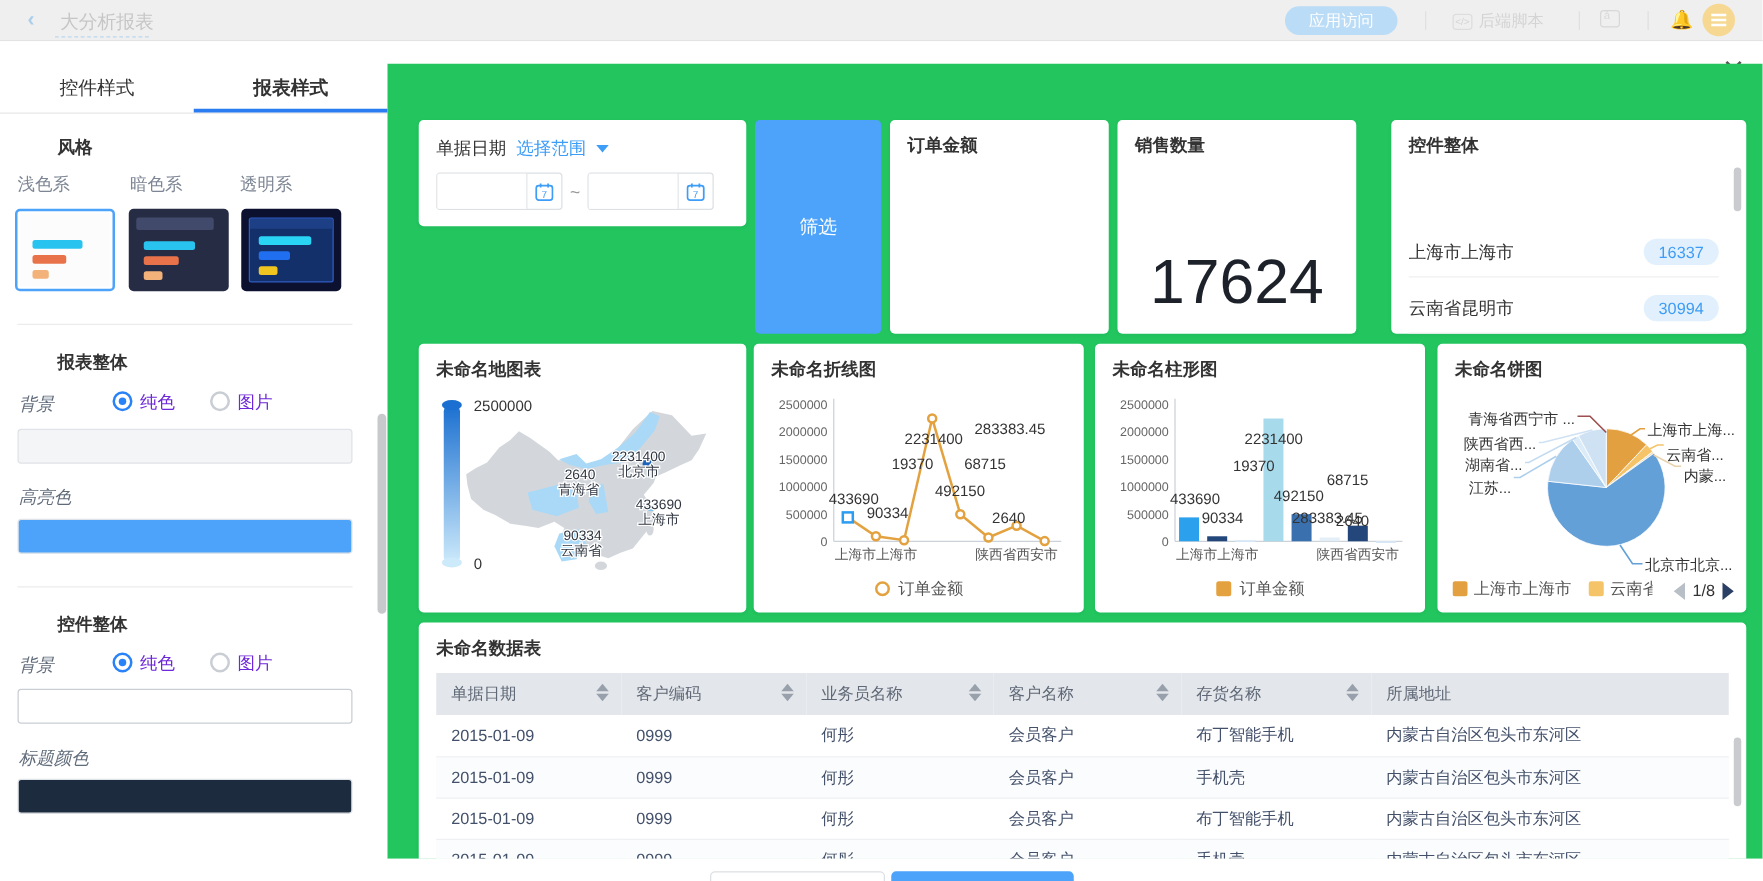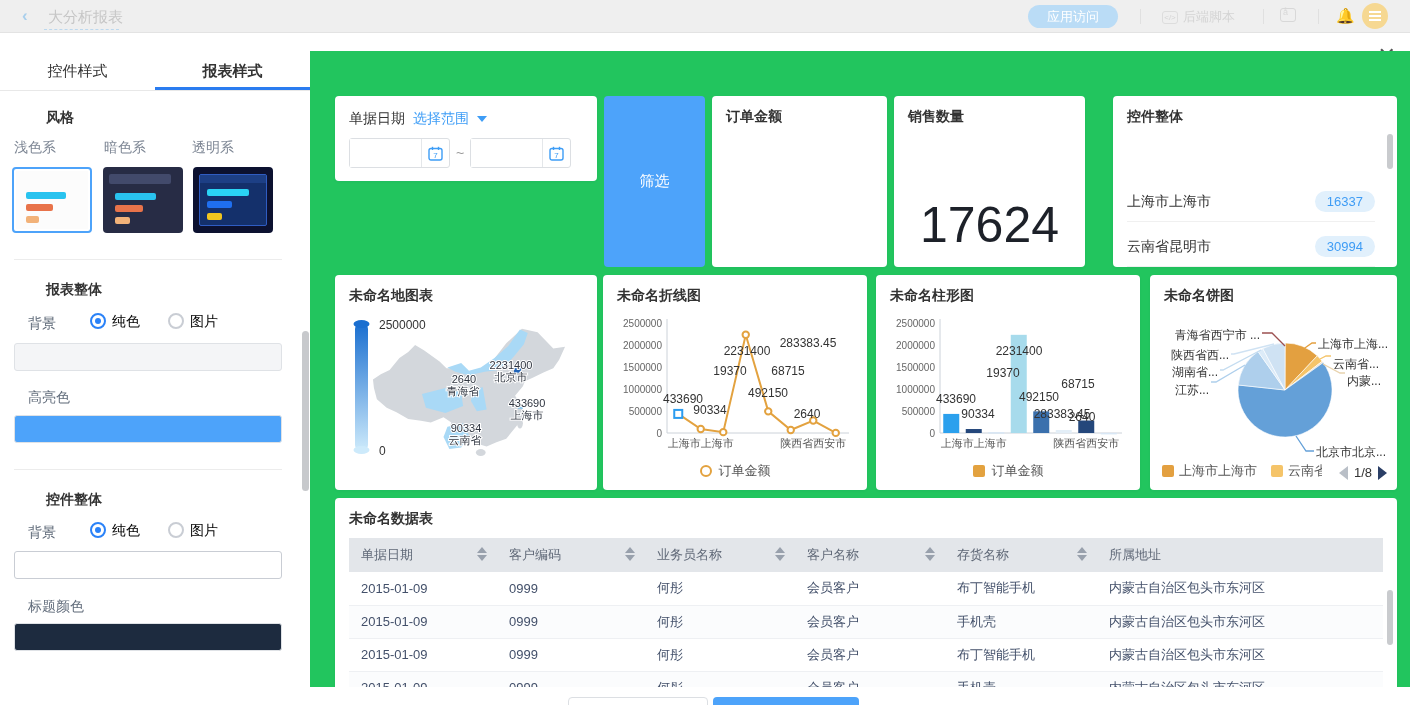--- a/index.html
+++ b/index.html
@@ -36,22 +36,22 @@
   .thumb { position:absolute; width:80px; height:66px; border-radius:4px; cursor:pointer; }
   .thumb .bar { position:absolute; border-radius:2px; height:7px; }
   #thumb-light { border:2px solid #4da3fa; background:#fff; padding:2px; }
   #thumb-light .inner { width:100%; height:100%; background:#fcfcfc; position:relative; }
   #thumb-dark  { background:#272c45; }
   #thumb-dark .hdr { position:absolute; left:6px; top:7px; width:62px; height:10px; background:#424a6b; border-radius:2px; }
   #thumb-trans { background:#0c1130; }
   #thumb-trans .panel { position:absolute; left:6px; top:7px; width:68px; height:52px; background:#14306b; border:1px solid #2f5cc2; border-radius:2px; }
   #thumb-trans .phdr { position:absolute; left:0; top:0; width:100%; height:8px; background:#1d3f85; }
   .divider { position:absolute; left:14px; width:268px; border-bottom:1px solid #ececec; }
-  .fld-lbl { position:absolute; left:28px; font-size:14px; color:#606b7a; }
-  .radio-row { position:absolute; left:90px; display:flex; gap:28px; font-size:14px; color:#000000; }
+  .fld-lbl { position:absolute; left:15px; font-size:14px; color:#606b7a;font-style:italic; }
+  .radio-row { position:absolute; left:90px; display:flex; gap:28px; font-size:14px; color:#6d28d9; }
   .radio { width:16px; height:16px; border-radius:50%; display:inline-block; vertical-align:-3px; margin-right:6px; }
   .radio.on { border:2px solid #2a82f8; background:#fff; position:relative; }
   .radio.on::after{ content:""; position:absolute; left:3px; top:3px; width:6px; height:6px; border-radius:50%; background:#2a82f8; }
   .radio.off{ border:2px solid #c9cdd4; background:#fff; }
   .swatch { position:absolute; left:14px; width:268px; height:28px; border:1px solid #dfe2e6; border-radius:3px; cursor:pointer; }
   #side-scroll { position:absolute; left:302px; top:280px; width:7px; height:160px; background:#c7c9cc; border-radius:4px; }
 
   
   #main { position:absolute; left:310px; top:51px; width:1100px; height:636px; background:#22c55e; overflow:hidden; }
   .card { position:absolute; background:#fff; border-radius:4px; box-shadow:0 1px 3px rgba(25,40,70,.05); }

